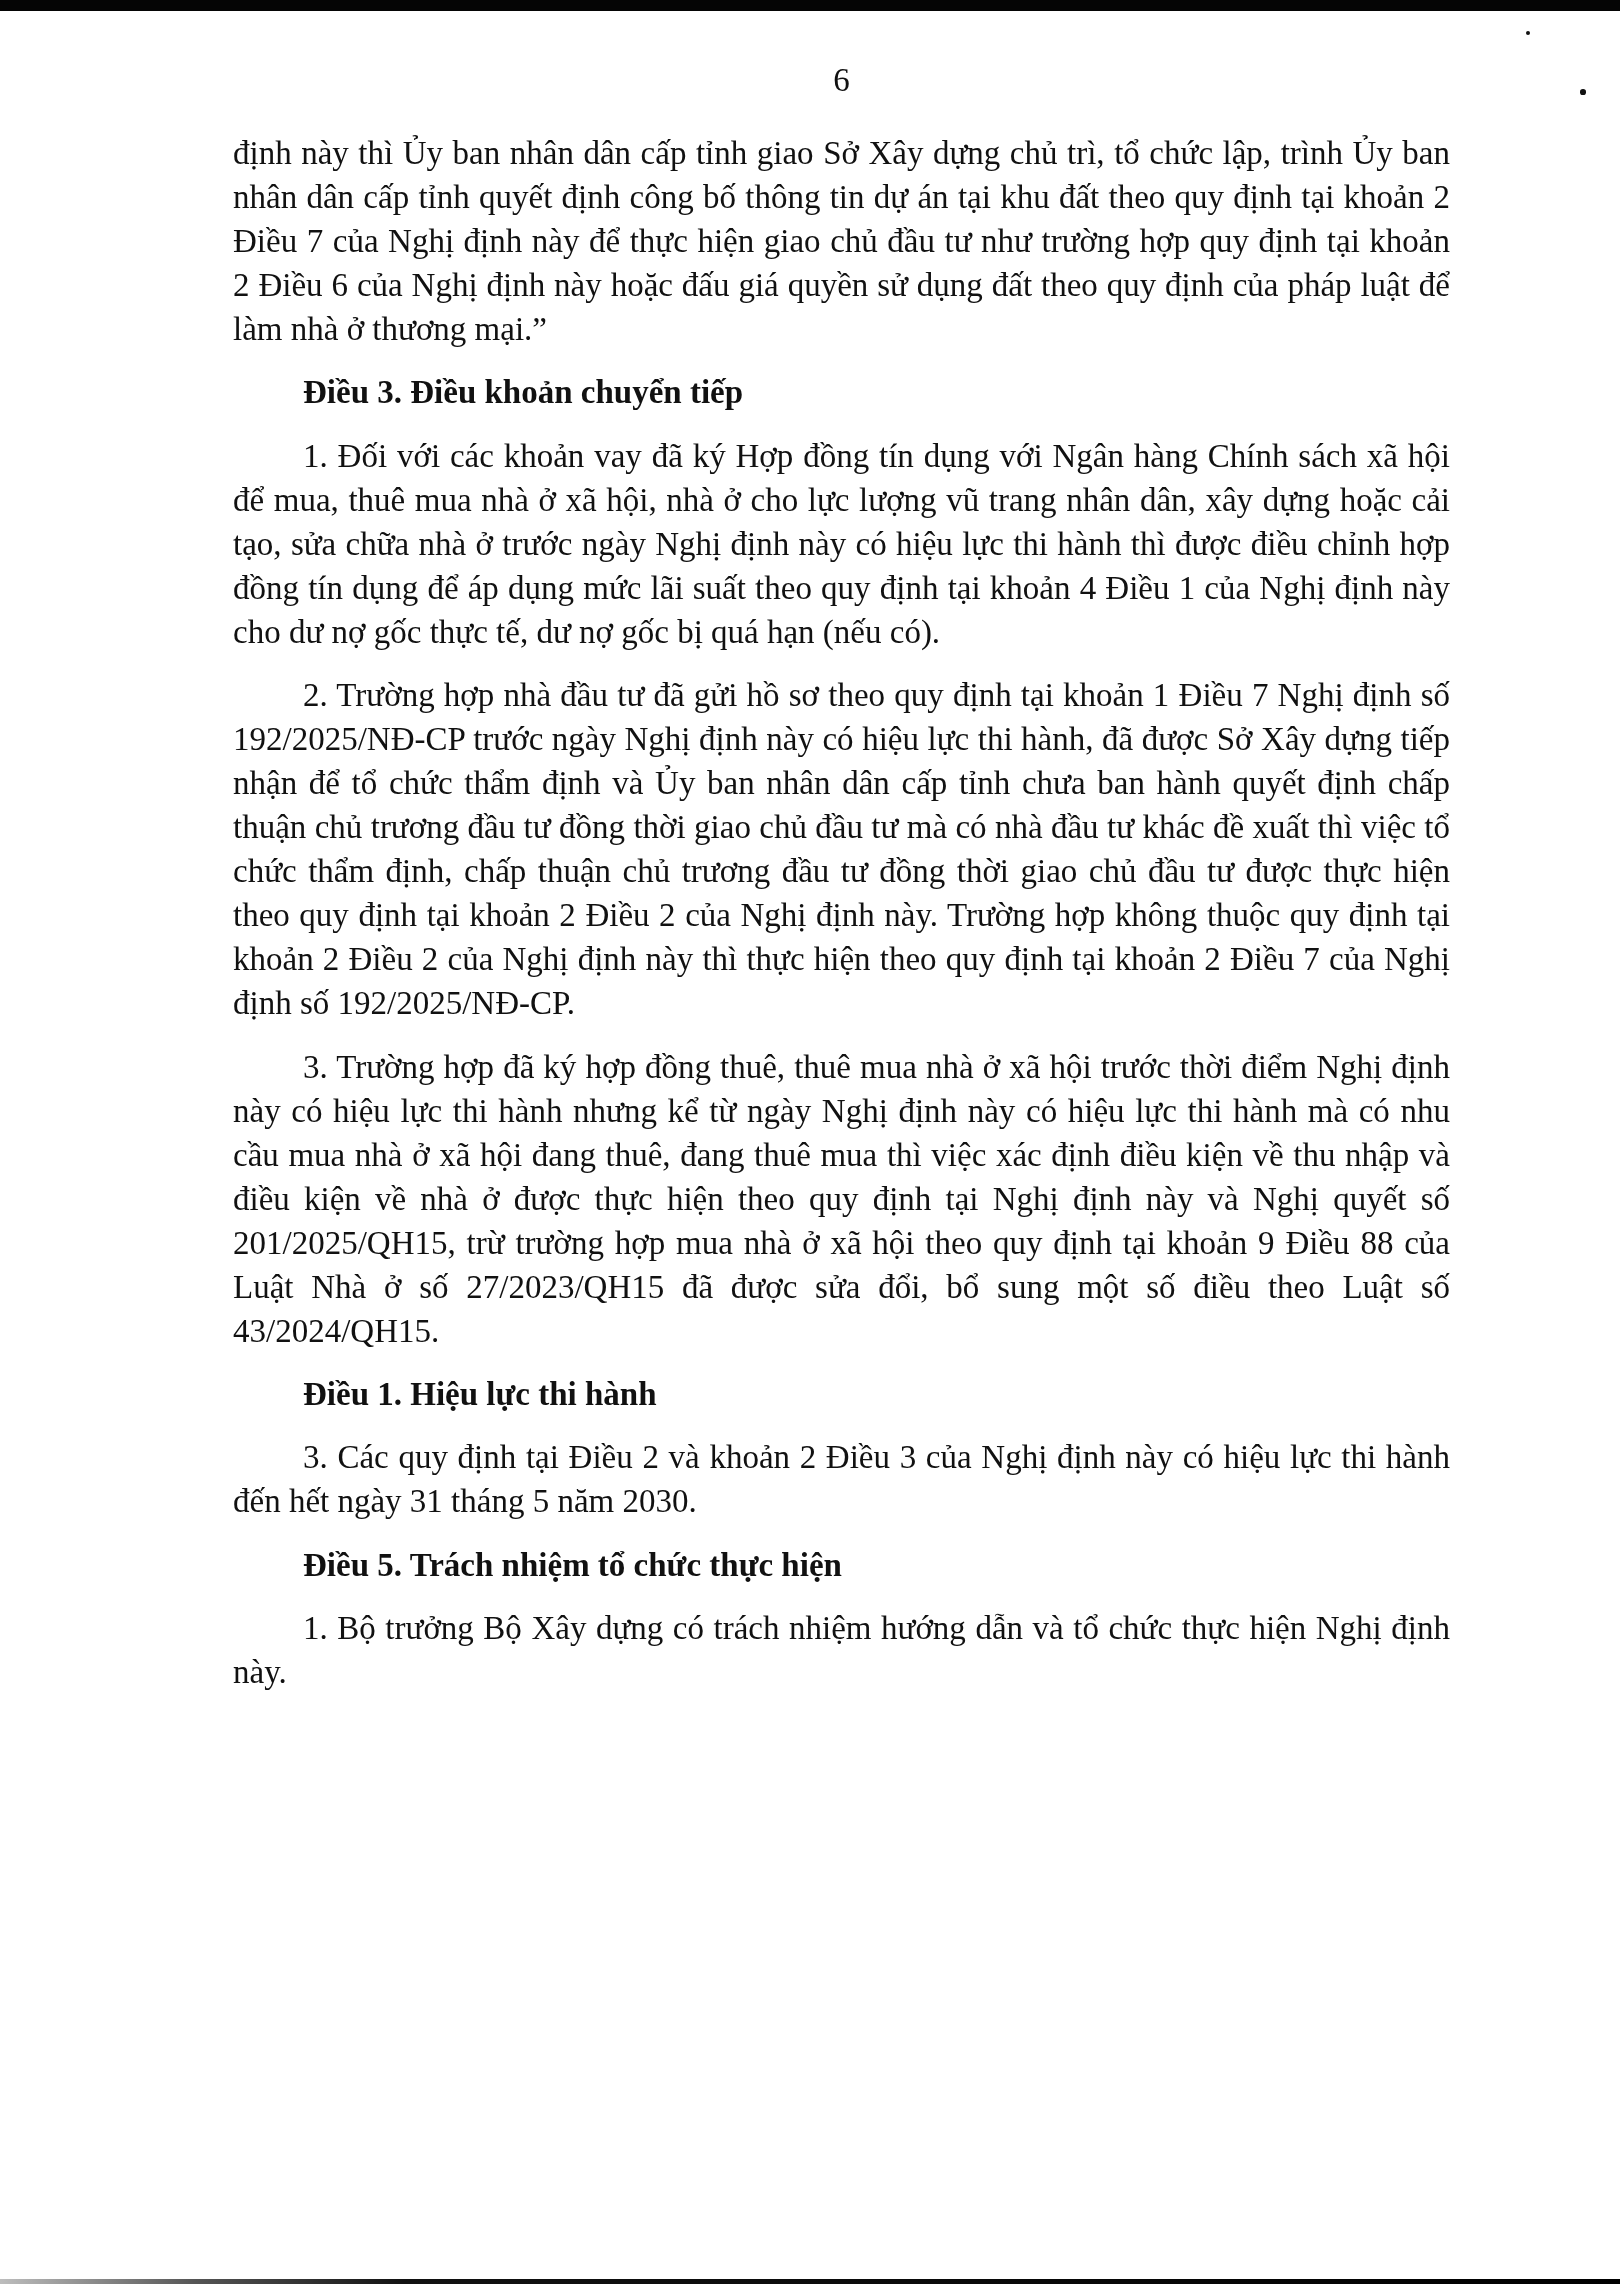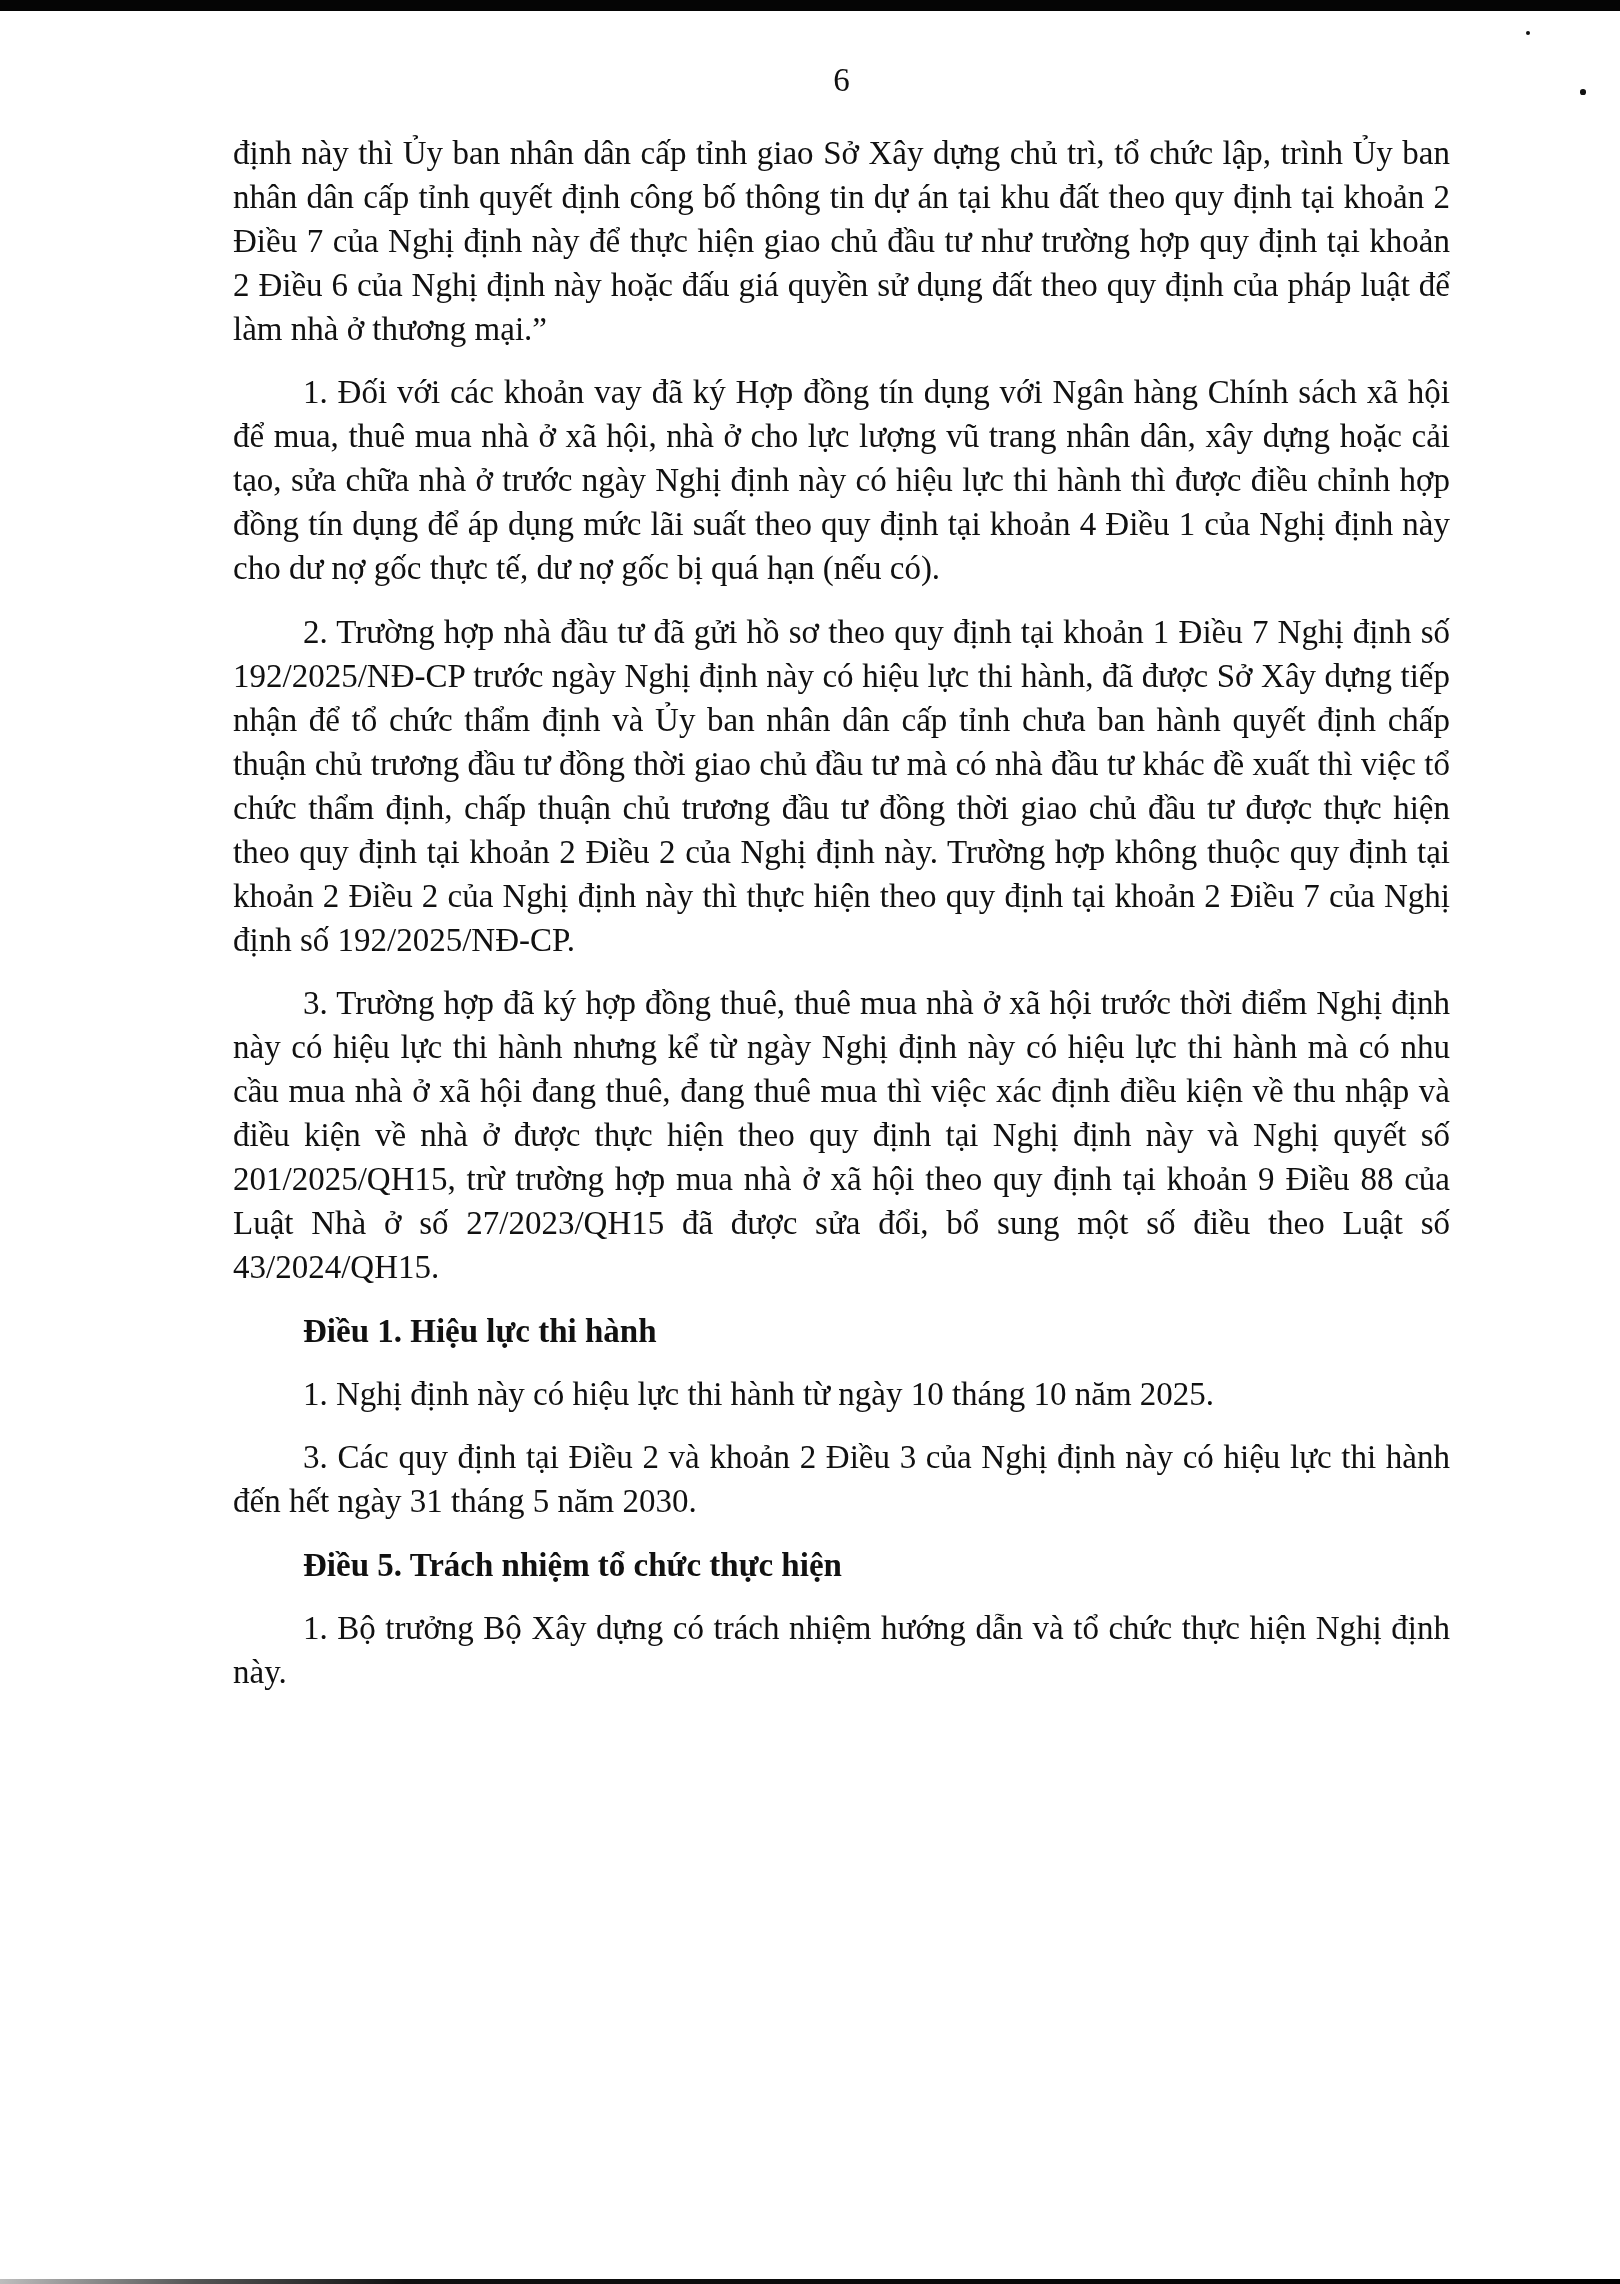--- a/index.html
+++ b/index.html
@@ -25,24 +25,24 @@
 <div class="scan-top"></div>
 <div class="scan-bottom"></div>
 <div class="speck" style="left:1526px;top:31px;width:4px;height:4px;"></div>
 <div class="speck" style="left:1580px;top:89px;width:5.7px;height:5.7px;"></div>
 
 <div class="page">
   <div class="page-number">6</div>
 
   <p class="para">định này thì Ủy ban nhân dân cấp tỉnh giao Sở Xây dựng chủ trì, tổ chức lập, trình Ủy ban nhân dân cấp tỉnh quyết định công bố thông tin dự án tại khu đất theo quy định tại khoản 2 Điều 7 của Nghị định này để thực hiện giao chủ đầu tư như trường hợp quy định tại khoản 2 Điều 6 của Nghị định này hoặc đấu giá quyền sử dụng đất theo quy định của pháp luật để làm nhà ở thương mại.”</p>
 
+  <p class="heading">Điều 3. Điều khoản chuyển tiếp</p>
   <p class="indent para">1. Đối với các khoản vay đã ký Hợp đồng tín dụng với Ngân hàng Chính sách xã hội để mua, thuê mua nhà ở xã hội, nhà ở cho lực lượng vũ trang nhân dân, xây dựng hoặc cải tạo, sửa chữa nhà ở trước ngày Nghị định này có hiệu lực thi hành thì được điều chỉnh hợp đồng tín dụng để áp dụng mức lãi suất theo quy định tại khoản 4 Điều 1 của Nghị định này cho dư nợ gốc thực tế, dư nợ gốc bị quá hạn (nếu có).</p>
   <p class="indent para">2. Trường hợp nhà đầu tư đã gửi hồ sơ theo quy định tại khoản 1 Điều 7 Nghị định số 192/2025/NĐ-CP trước ngày Nghị định này có hiệu lực thi hành, đã được Sở Xây dựng tiếp nhận để tổ chức thẩm định và Ủy ban nhân dân cấp tỉnh chưa ban hành quyết định chấp thuận chủ trương đầu tư đồng thời giao chủ đầu tư mà có nhà đầu tư khác đề xuất thì việc tổ chức thẩm định, chấp thuận chủ trương đầu tư đồng thời giao chủ đầu tư được thực hiện theo quy định tại khoản 2 Điều 2 của Nghị định này. Trường hợp không thuộc quy định tại khoản 2 Điều 2 của Nghị định này thì thực hiện theo quy định tại khoản 2 Điều 7 của Nghị định số 192/2025/NĐ-CP.</p>
   <p class="indent para">3. Trường hợp đã ký hợp đồng thuê, thuê mua nhà ở xã hội trước thời điểm Nghị định này có hiệu lực thi hành nhưng kể từ ngày Nghị định này có hiệu lực thi hành mà có nhu cầu mua nhà ở xã hội đang thuê, đang thuê mua thì việc xác định điều kiện về thu nhập và điều kiện về nhà ở được thực hiện theo quy định tại Nghị định này và Nghị quyết số 201/2025/QH15, trừ trường hợp mua nhà ở xã hội theo quy định tại khoản 9 Điều 88 của Luật Nhà ở số 27/2023/QH15 đã được sửa đổi, bổ sung một số điều theo Luật số 43/2024/QH15.</p>
 
   <p class="heading">Điều 1. Hiệu lực thi hành</p>
-  <p class="indent para">1. Nghị định này có hiệu lực thi hành từ ngày 10 tháng 10 năm 2025.</p>
   <p class="indent para">3. Các quy định tại Điều 2 và khoản 2 Điều 3 của Nghị định này có hiệu lực thi hành đến hết ngày 31 tháng 5 năm 2030.</p>
 
   <p class="heading">Điều 5. Trách nhiệm tổ chức thực hiện</p>
   <p class="indent para">1. Bộ trưởng Bộ Xây dựng có trách nhiệm hướng dẫn và tổ chức thực hiện Nghị định này.</p>
 </div>
 
 
 </body></html>

